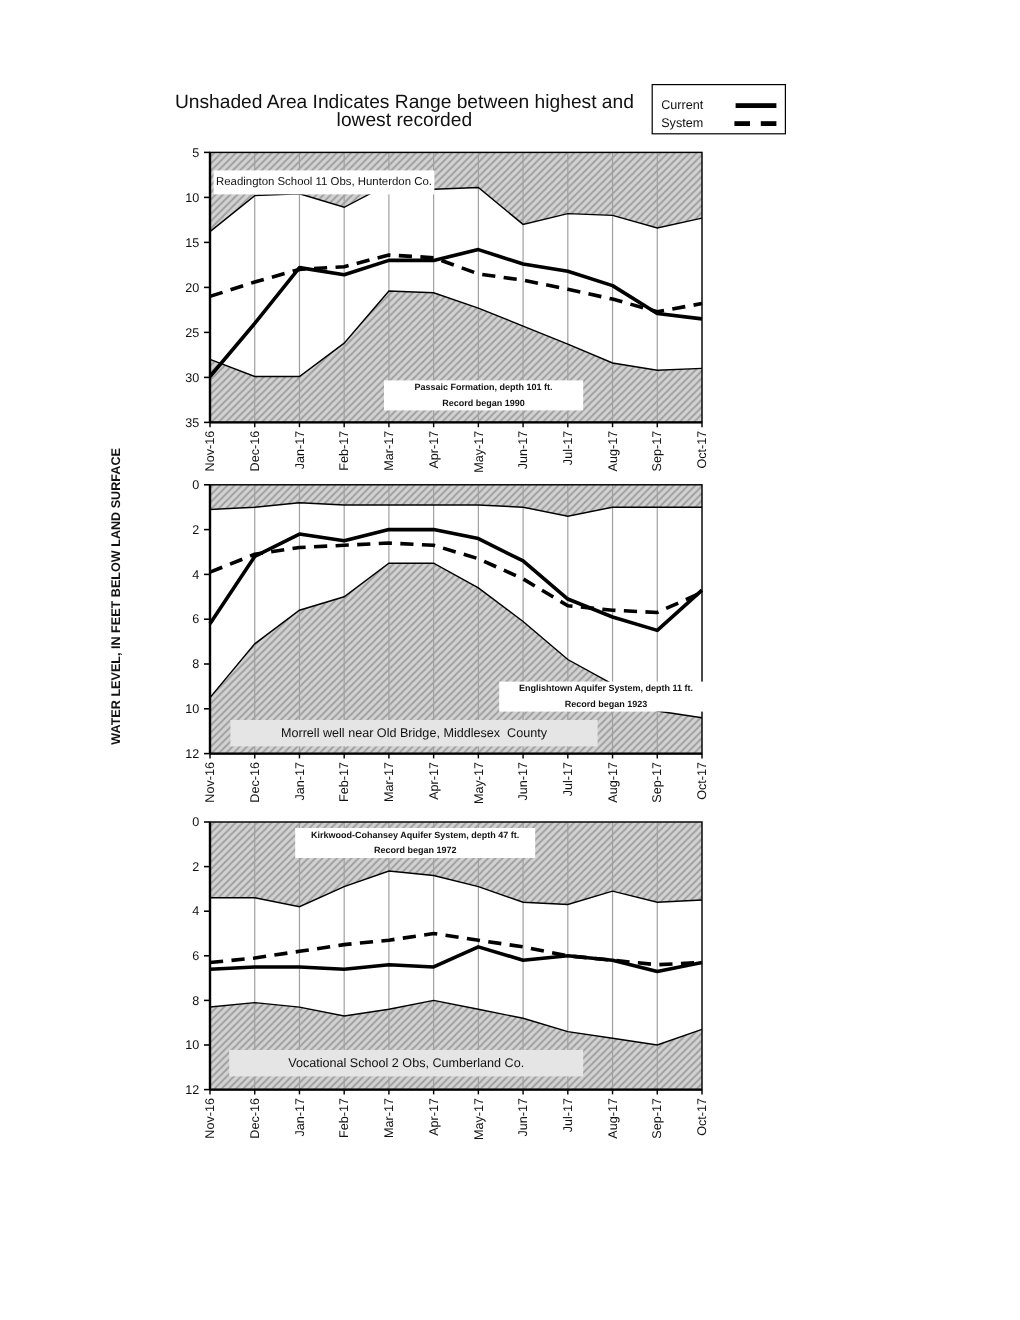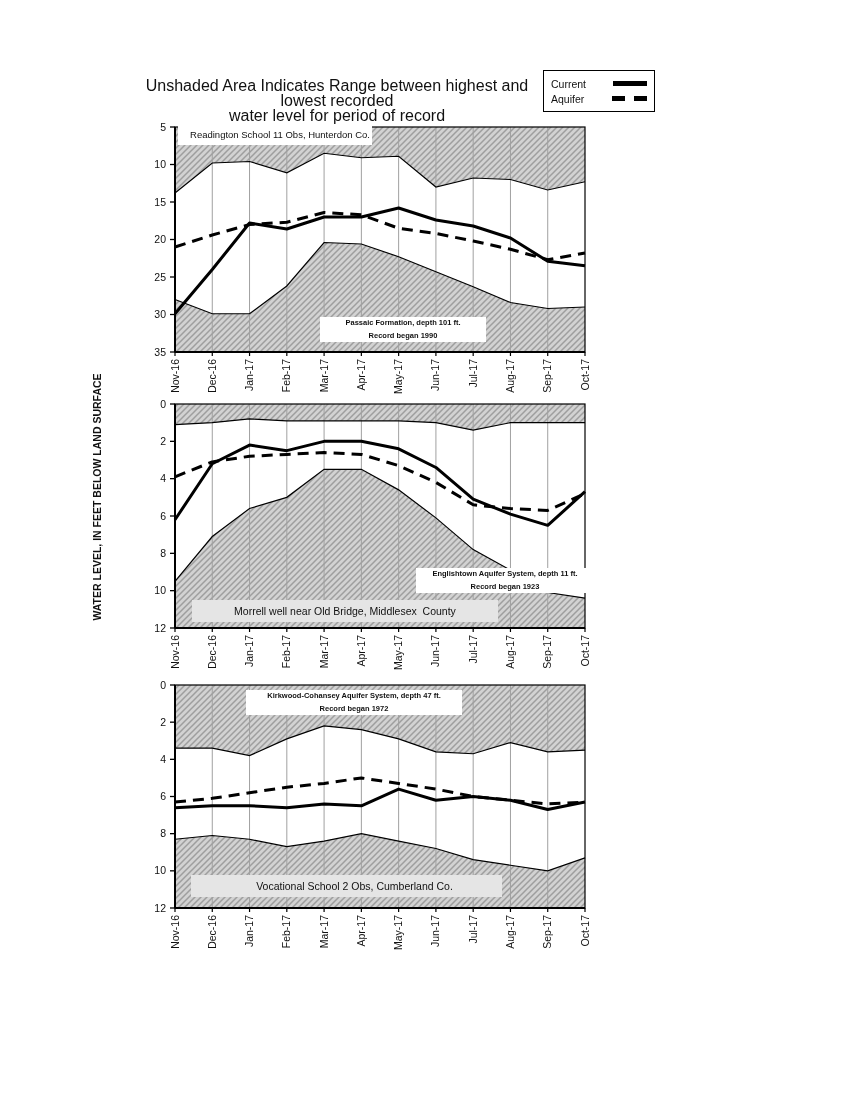--- a/index.html
+++ b/index.html
@@ -4,21 +4,21 @@
 <style>
   html,body{margin:0;padding:0;background:#fff;}
   #page{position:relative;width:850px;height:1100px;background:#fff;overflow:hidden;
         font-family:"Liberation Sans",sans-serif;color:#111;}
   #charts-svg{position:absolute;left:0;top:0;z-index:1;}
   #charts-svg text{font-family:"Liberation Sans",sans-serif;fill:#111;}
   .overlay{position:absolute;z-index:2;}
   .page-title{font-weight:bold;font-size:11.5px;letter-spacing:.2px;white-space:nowrap;}
   .subtitle{width:400px;text-align:center;font-size:16px;line-height:15px;}
   .legend-box{width:112px;height:42px;border:1px solid #000;background:#fff;
-              display:flex;flex-direction:column;justify-content:center;gap:3px;padding:2px 7px;box-sizing:border-box;}
+              display:flex;flex-direction:column;justify-content:flex-end;gap:3px;padding:2px 7px;box-sizing:border-box;}
   .legend-row{display:flex;align-items:center;justify-content:space-between;font-size:10.5px;}
   .solid-sample{width:34px;height:4.5px;background:#000;}
   .dash-sample{display:flex;gap:9px;}
   .dash-sample span{display:block;width:13px;height:4.5px;background:#000;}
   .y-axis-label{font-weight:bold;font-size:10.5px;white-space:nowrap;
                 transform:translate(-50%,-50%) rotate(-90deg);}
   .station-box{background:#fff;text-align:center;font-size:9.5px;line-height:20px;height:20px;
                white-space:pre-wrap;}
   .station-box-lg{background:#e5e5e5;text-align:center;font-size:10.5px;line-height:22px;height:22px;
                white-space:pre-wrap;}
@@ -211,50 +211,49 @@
         <line x1="585" y1="908" x2="585" y2="912" stroke="#000000" stroke-width="1.2"></line>
         <text transform="translate(588.5,915) rotate(-90)" text-anchor="end" font-size="10.5">Oct-17</text>
         <polyline points="175,807.65 212.27272727272728,805.7916666666666 249.54545454545456,805.7916666666666 286.8181818181818,807.65 324.0909090909091,803.9333333333334 361.3636363636364,805.7916666666666 398.6363636363636,789.0666666666666 435.90909090909093,800.2166666666667 473.1818181818182,796.5 510.45454545454544,800.2166666666667 547.7272727272727,809.5083333333333 585,802.075" fill="none" stroke="#000000" stroke-width="3" stroke-linejoin="round"></polyline>
         <polyline points="175,802.075 212.27272727272728,798.3583333333333 249.54545454545456,792.7833333333333 286.8181818181818,787.2083333333334 324.0909090909091,783.4916666666667 361.3636363636364,777.9166666666666 398.6363636363636,783.4916666666667 435.90909090909093,789.0666666666666 473.1818181818182,796.5 510.45454545454544,800.2166666666667 547.7272727272727,803.9333333333334 585,802.075" fill="none" stroke="#000000" stroke-width="3" stroke-dasharray="11 7" stroke-linejoin="round"></polyline>
       </g>
     </svg>
 
 
   <div class="overlay subtitle" style="left:137px;top:78px;position:absolute;">
     <div>Unshaded Area Indicates Range between highest and lowest recorded</div>
-    <div>water level for period of record</div>
   </div>
 
   <div class="overlay legend-box" style="left:543px;top:70px;position:absolute;">
     <div class="legend-row">
       <span>Current</span>
       <span class="solid-sample"></span>
     </div>
     <div class="legend-row">
-      <span>Aquifer</span>
+      <span>System</span>
       <span class="dash-sample">
           <span></span>
           <span></span>
         </span>
     </div>
   </div>
 
   <div class="overlay y-axis-label" style="left:97px;top:497px;position:absolute;">WATER LEVEL, IN FEET BELOW LAND SURFACE</div>
 
-  <div class="overlay station-box" style="left:178px;top:125px;width:184px;position:absolute;padding-left:10px;">Readington School 11 Obs, Hunterdon Co.</div>
+  <div class="overlay station-box" style="left:178px;top:142px;width:184px;position:absolute;">Readington School 11 Obs, Hunterdon Co.</div>
   <div class="overlay anno-box" style="left:308px;top:317px;width:166px;position:absolute;margin-left:12px;">
     <div>Passaic Formation, depth 101 ft.</div>
     <div>Record began 1990</div>
   </div>
 
   <div class="overlay anno-box" style="left:416px;top:568px;width:178px;position:absolute;">
     <div>Englishtown Aquifer System, depth 11 ft.</div>
     <div>Record began 1923</div>
   </div>
   <div class="overlay station-box-lg" style="left:192px;top:600px;width:306px;position:absolute;">Morrell well near Old Bridge, Middlesex  County</div>
 
-  <div class="overlay anno-box" style="left:246px;top:690px;width:216px;position:absolute;">
+  <div class="overlay anno-box" style="left:246px;top:690px;width:200px;position:absolute;">
     <div>Kirkwood-Cohansey Aquifer System, depth 47 ft.</div>
     <div>Record began 1972</div>
   </div>
-  <div class="overlay station-box-lg" style="left:191px;top:875px;width:295px;position:absolute;padding-left:16px;">Vocational School 2 Obs, Cumberland Co.</div>
+  <div class="overlay station-box-lg" style="left:191px;top:875px;width:295px;position:absolute;">Vocational School 2 Obs, Cumberland Co.</div>
 
 </div>
 
 </body></html>

